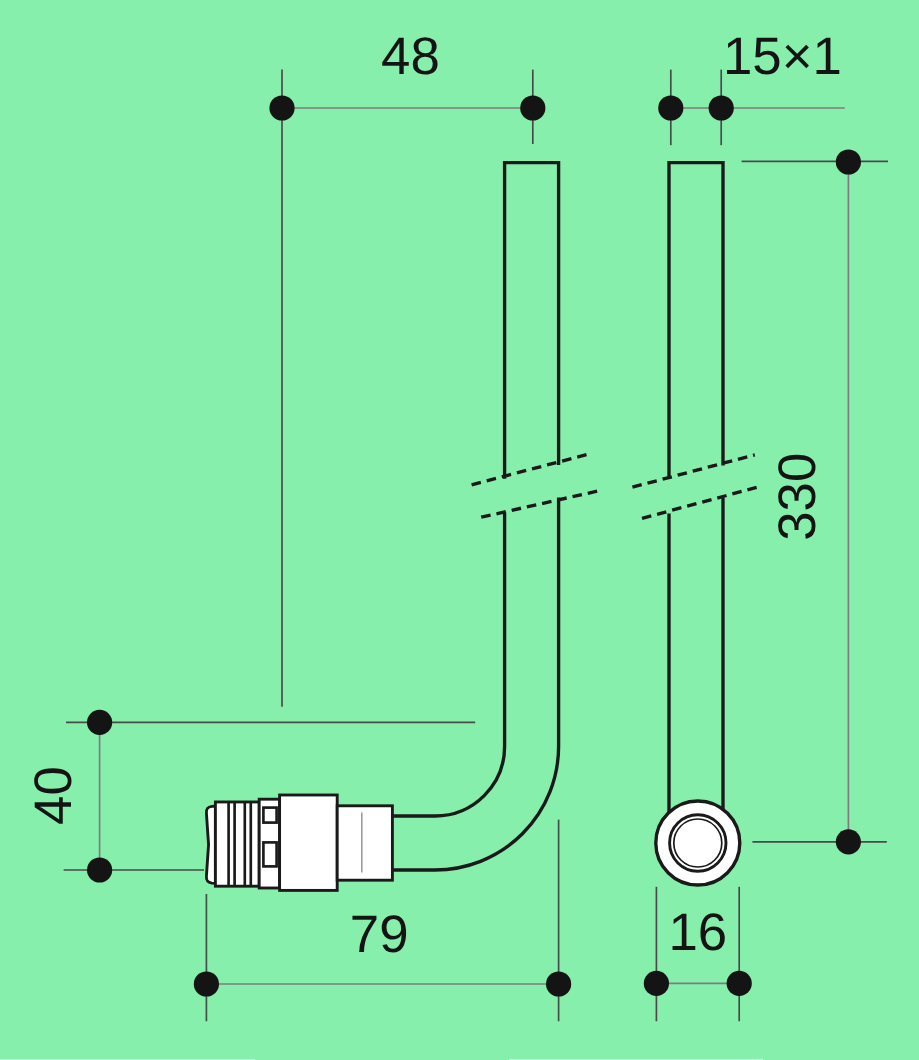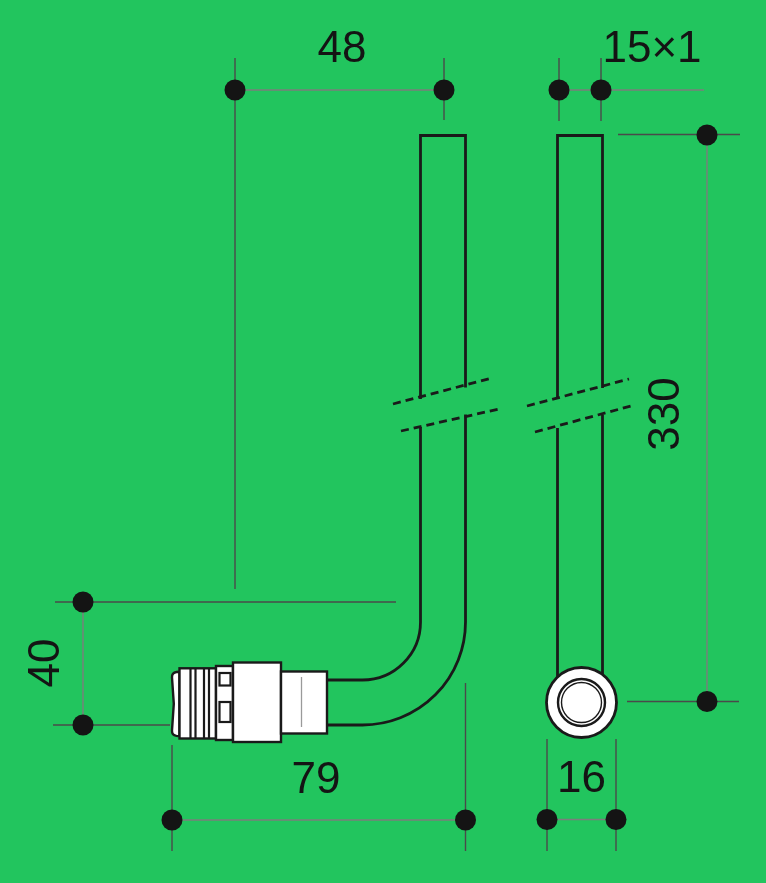--- a/index.html
+++ b/index.html
@@ -1,20 +1,20 @@
 <!DOCTYPE html>
 <html><head>
 <meta charset="utf-8">
 <style>
   html, body { margin: 0; padding: 0; background: #ffffff; }
   .stage {
     position: relative;
     width: 766px;
     height: 883px;
-    background: #22c55e;
+    background: #86efac;
     font-family: "Liberation Sans", sans-serif;
   }
   svg { display: block; }
 
   
   .part      { fill: #ffffff; stroke: #1a1a1a; stroke-width: 2.4; }
   .part-line { fill: none;    stroke: #1a1a1a; stroke-width: 2.2; }
   .pipe      { fill: none;    stroke: #1a1a1a; stroke-width: 2.8; }
   .circle-bold { fill: #ffffff; stroke: #1a1a1a; stroke-width: 2.8; }
   .circle-mid  { fill: none;    stroke: #1a1a1a; stroke-width: 2.4; }

